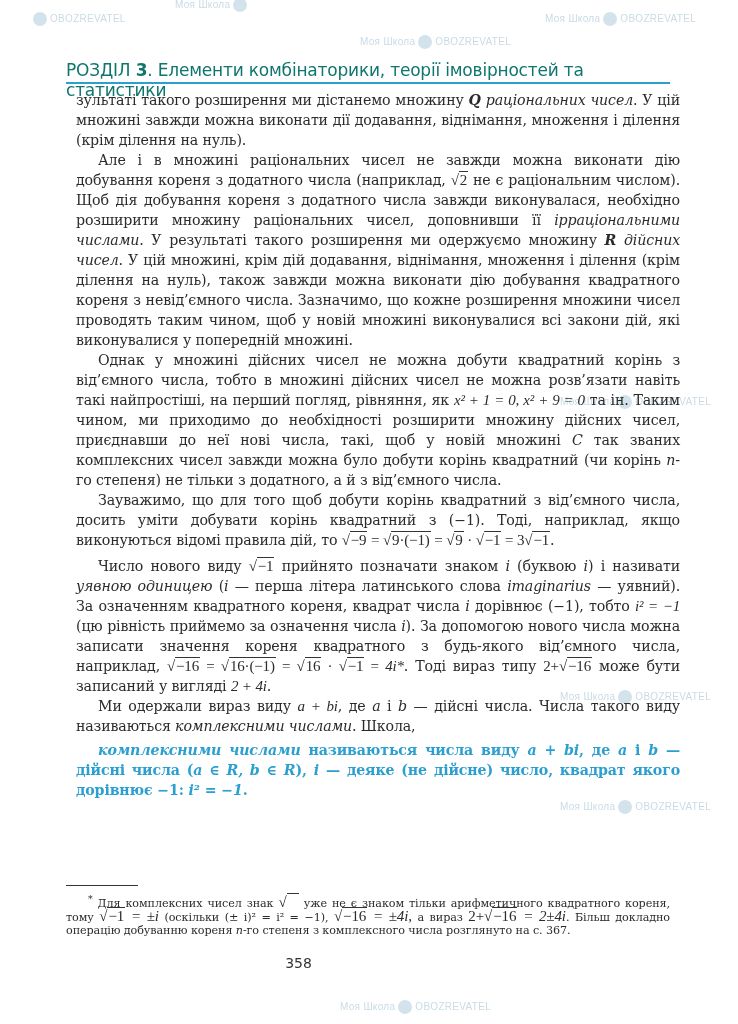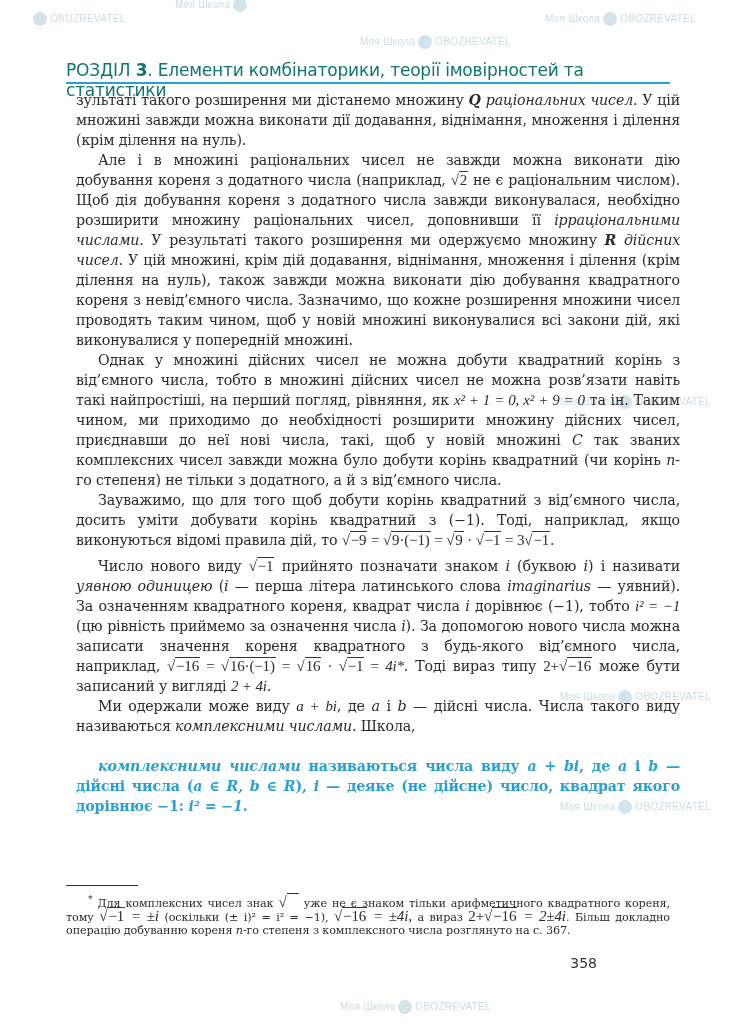--- a/index.html
+++ b/index.html
@@ -21,21 +21,21 @@
   i, .it { font-style:italic; }
   .bi { font-weight:bold; font-style:italic; }
   .def { color:#2a9fd0; font-weight:bold; text-indent:22px; }
   .math { font-family:"Liberation Serif", serif; font-size:15px; white-space:nowrap; }
   .sqrt { border-top:1.2px solid #333; padding:0 1px; }
   .rad::before { content:"√"; }
   .gap { height:6px; }
   .fn-rule { position:absolute; left:66px; top:885px; width:72px; border-top:1px solid #333; }
   .footnote { position:absolute; left:66px; top:892px; width:604px; font-size:11.2px;
               line-height:13px; text-align:justify; letter-spacing:-0.1px; }
-  .pagenum { position:absolute; left:0; width:597px; top:955px; text-align:right;
+  .pagenum { position:absolute; left:0; width:597px; top:955px; text-align:center;
              font-family:"DejaVu Sans", sans-serif; font-size:14px; color:#333; }
 </style>
 </head>
 <body>
 
 <div class="wm" style="left:175px;top:-2px;"><span>Моя Школа</span><span class="c"></span></div>
 <div class="wm" style="left:30px;top:12px;"><span class="c"></span><span>OBOZREVATEL</span></div>
 <div class="wm" style="left:545px;top:12px;"><span>Моя Школа</span><span class="c"></span><span>OBOZREVATEL</span></div>
 <div class="wm" style="left:360px;top:35px;"><span>Моя Школа</span><span class="c"></span><span>OBOZREVATEL</span></div>
 <div class="wm" style="left:560px;top:395px;"><span>Моя Школа</span><span class="c"></span><span>OBOZREVATEL</span></div>
@@ -52,23 +52,23 @@
 
   <p class="ind"><span>Але і в множині раціональних чисел не завжди можна виконати дію добування кореня з додатного числа (наприклад, </span><span class="math"><span class="rad"></span><span class="sqrt">2</span></span><span> не є раціональним числом). Щоб дія добування кореня з додатного числа завжди виконувалася, необхідно розширити множину раціональних чисел, доповнивши її </span><i>ірраціональними числами</i><span>. У результаті такого розширення ми одержуємо множину </span><b class="it">R</b><i> дійсних чисел</i><span>. У цій множині, крім дій додавання, віднімання, множення і ділення (крім ділення на нуль), також завжди можна виконати дію добування квадратного кореня з невід’ємного числа. Зазначимо, що кожне розширення множини чисел проводять таким чином, щоб у новій множині виконувалися всі закони дій, які виконувалися у попередній множині.</span></p>
 
   <p class="ind"><span>Однак у множині дійсних чисел не можна добути квадратний корінь з від’ємного числа, тобто в множині дійсних чисел не можна розв’язати навіть такі найпростіші, на перший погляд, рівняння, як </span><i class="math">x² + 1 = 0, x² + 9 = 0</i><span> та ін. Таким чином, ми приходимо до необхідності розширити множину дійсних чисел, приєднавши до неї нові числа, такі, щоб у новій множині </span><i>C</i><span> так званих комплексних чисел завжди можна було добути корінь квадратний (чи корінь </span><i>n</i><span>-го степеня) не тільки з додатного, а й з від’ємного числа.</span></p>
 
   <p class="ind"><span>Зауважимо, що для того щоб добути корінь квадратний з від’ємного числа, досить уміти добувати корінь квадратний з (−1). Тоді, наприклад, якщо виконуються відомі правила дій, то </span><span class="math"><span class="rad"></span><span class="sqrt">−9</span> = <span class="rad"></span><span class="sqrt">9·(−1)</span> = <span class="rad"></span><span class="sqrt">9</span> · <span class="rad"></span><span class="sqrt">−1</span> = <span>3</span><span class="rad"></span><span class="sqrt">−1</span></span><span>.</span></p>
   <div class="gap"></div>
 
   <p class="ind"><span>Число нового виду </span><span class="math"><span class="rad"></span><span class="sqrt">−1</span></span><span> прийнято позначати знаком </span><i>i</i><span> (буквою </span><i>i</i><span>) і називати </span><i>уявною одиницею</i><span> (</span><i>i</i><span> — перша літера латинського слова </span><i>imaginarius</i><span> — уявний). За означенням квадратного кореня, квадрат числа </span><i>i</i><span> дорівнює (−1), тобто </span><i class="math">i² = −1</i><span> (цю рівність приймемо за означення числа </span><i>i</i><span>). За допомогою нового числа можна записати значення кореня квадратного з будь-якого від’ємного числа, наприклад, </span><span class="math"><span class="rad"></span><span class="sqrt">−16</span> = <span class="rad"></span><span class="sqrt">16·(−1)</span> = <span class="rad"></span><span class="sqrt">16</span> · <span class="rad"></span><span class="sqrt">−1</span> = <i>4i*</i></span><span>.  Тоді вираз типу </span><span class="math"><span>2+</span><span class="rad"></span><span class="sqrt">−16</span></span><span> може бути записаний у вигляді </span><i class="math">2 + 4i</i><span>.</span></p>
 
-  <p class="ind"><span>Ми одержали може виду </span><i class="math">a + bi</i><span>, де </span><i>a</i><span> і </span><i>b</i><span> — дійсні числа. Числа такого виду називаються </span><i>комплексними числами</i><span>. Школа,</span></p>
+  <p class="ind"><span>Ми одержали вираз виду </span><i class="math">a + bi</i><span>, де </span><i>a</i><span> і </span><i>b</i><span> — дійсні числа. Числа такого виду називаються </span><i>комплексними числами</i><span>. Школа,</span></p>
 
-  <p class="def" style="margin-top:20px;"><span class="bi">комплексними числами</span><span> називаються числа виду </span><i>a + bi</i><span>, де </span><i>a</i><span> і </span><i>b</i><span> — дійсні числа (</span><i>a ∈ R, b ∈ R</i><span>), </span><i>i</i><span> — деяке (не дійсне) число, квадрат якого дорівнює −1: </span><i>i² = −1</i><span>.</span></p>
+  <p class="def" style="margin-top:4px;"><span class="bi">комплексними числами</span><span> називаються числа виду </span><i>a + bi</i><span>, де </span><i>a</i><span> і </span><i>b</i><span> — дійсні числа (</span><i>a ∈ R, b ∈ R</i><span>), </span><i>i</i><span> — деяке (не дійсне) число, квадрат якого дорівнює −1: </span><i>i² = −1</i><span>.</span></p>
 </div>
 
 <div class="fn-rule"></div>
 <div class="footnote">
   <p style="margin:0;text-indent:22px;"><sup>*</sup><span> Для комплексних чисел знак </span><span class="math"><span class="rad"></span><span class="sqrt">&nbsp;&nbsp;</span></span><span> уже не є знаком тільки арифметичного квадратного кореня, тому </span><span class="math"><span class="rad"></span><span class="sqrt">−1</span><i> = ±i</i></span><span> (оскільки (± i)² = i² = −1), </span><span class="math"><span class="rad"></span><span class="sqrt">−16</span><i> = ±4i,</i></span><span> а вираз </span><span class="math"><span>2+</span><span class="rad"></span><span class="sqrt">−16</span><i> = 2±4i</i></span><span>. Більш докладно операцію добуванню кореня </span><i>n</i><span>-го степеня з комплексного числа розглянуто на с. 367.</span></p>
 </div>
 
 <div class="pagenum">358</div>
 
 </body></html>

